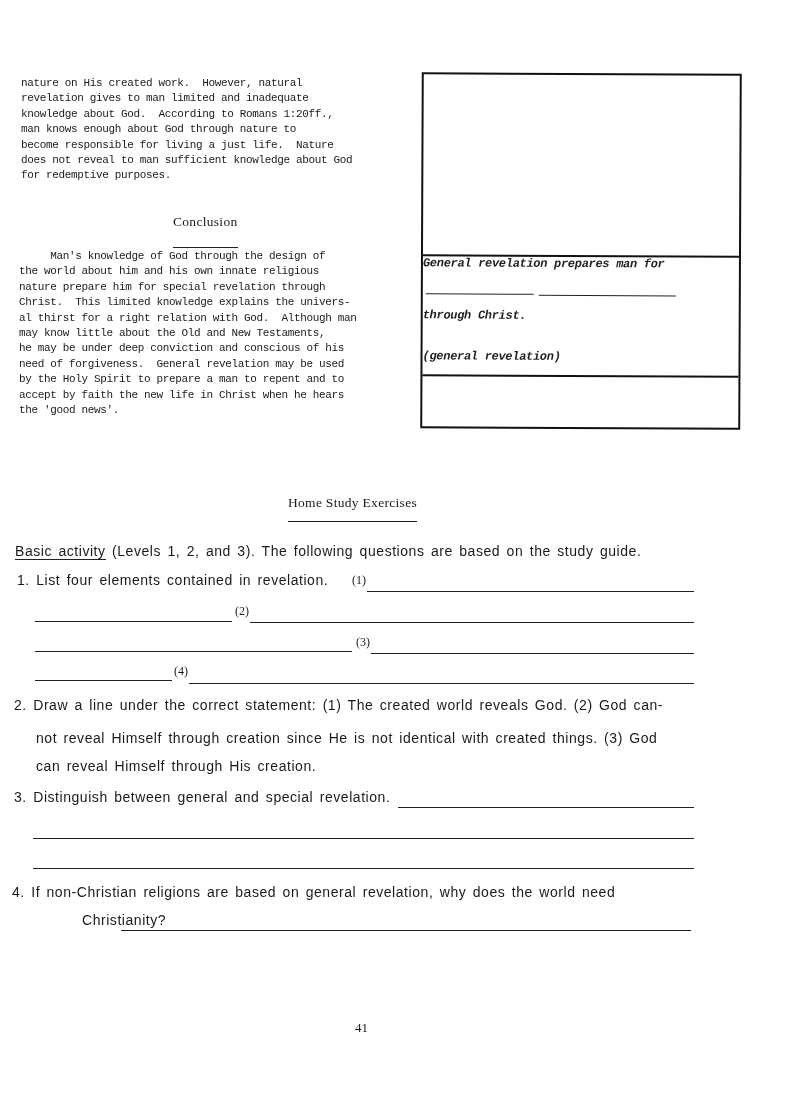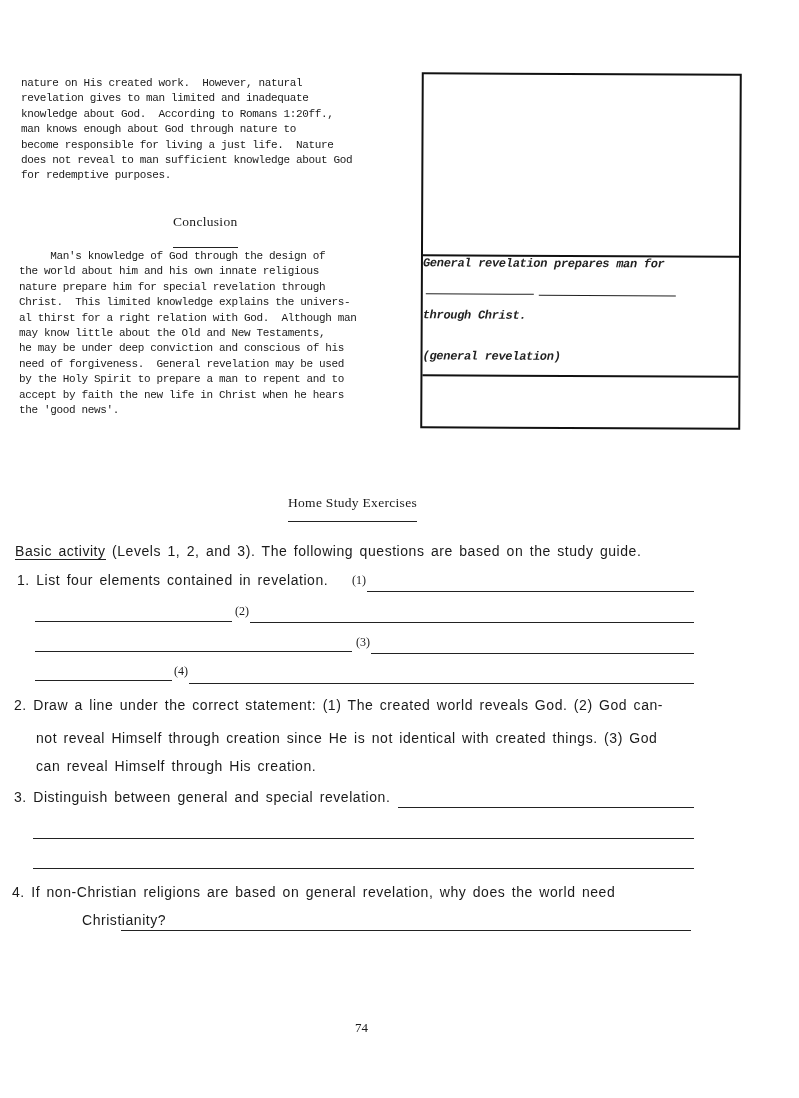--- a/index.html
+++ b/index.html
@@ -91,13 +91,13 @@
 
 <div class="ex" style="left:14px; top:789px;">3. Distinguish between general and special revelation.</div>
 <div class="blank" style="left:398px; top:807px; width:296px;"></div>
 <div class="blank" style="left:33px; top:838px; width:661px;"></div>
 <div class="blank" style="left:33px; top:868px; width:661px;"></div>
 
 <div class="ex" style="left:12px; top:884px;">4. If non-Christian religions are based on general revelation, why does the world need</div>
 <div class="ex" style="left:34px; top:912px;margin-left:48px;">Christianity?</div>
 <div class="blank" style="left:121px; top:930px; width:570px;"></div>
 
-<div id="page-number">74</div>
+<div id="page-number">41</div>
 
 </body></html>

